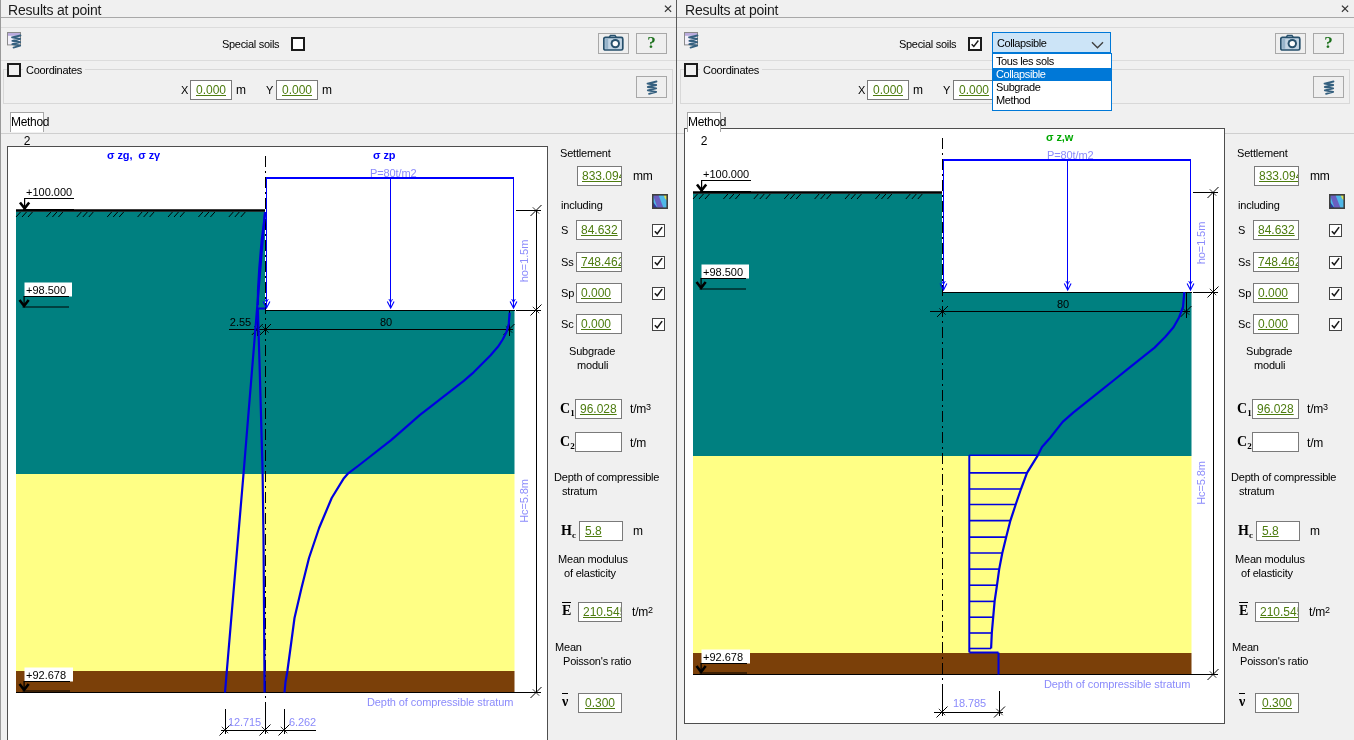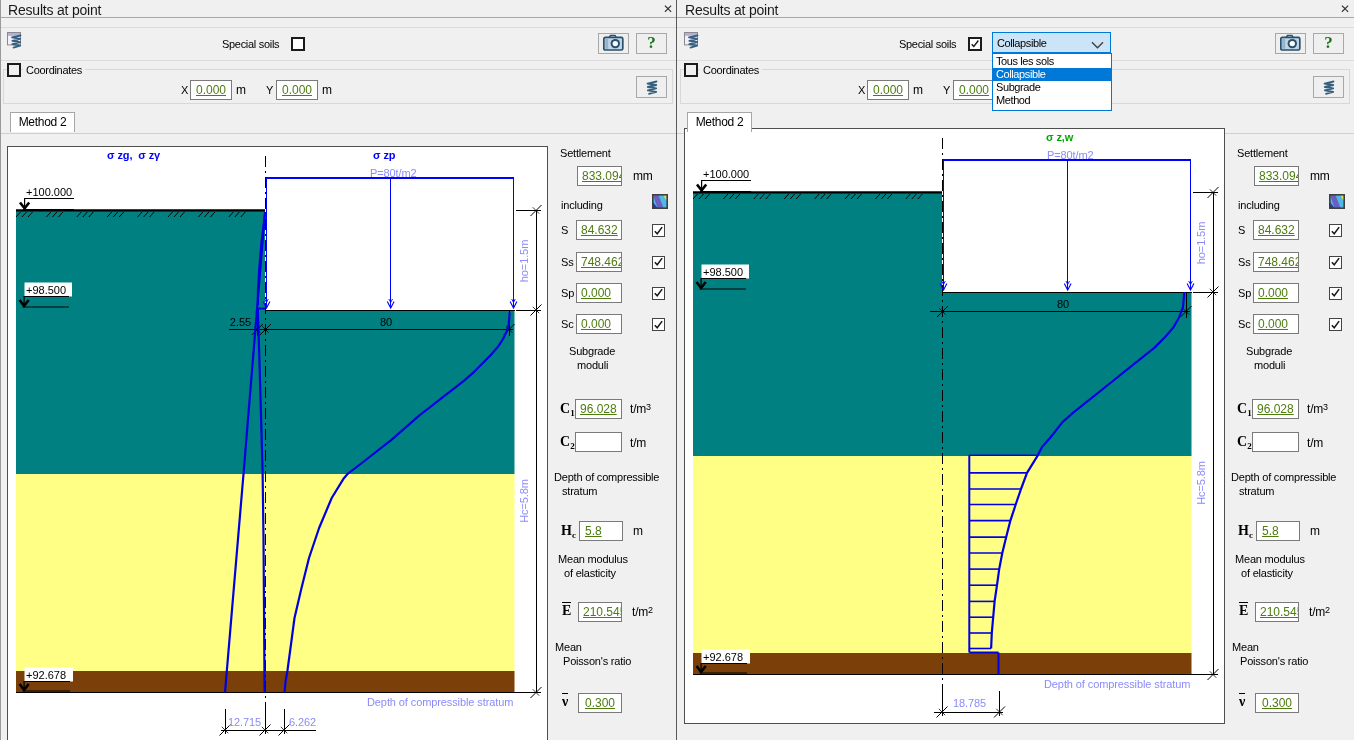--- a/index.html
+++ b/index.html
@@ -16,21 +16,21 @@
 .cbs { position:absolute; width:13px; height:13px; background:#fff; border:1.5px solid #444;
   display:flex; align-items:center; justify-content:center; }
 .btn { position:absolute; background:#efefef; border:1.5px solid #a8a8a8;
   display:flex; align-items:center; justify-content:center; }
 .qmark { font:bold 17px "Liberation Serif", serif; color:#1c701c; margin-top:-2px; }
 .groupbox { position:absolute; left:3px; top:69px; width:670px; height:35px;
   border:1px solid #d8d8d8; }
 .field { position:absolute; height:20px; background:#fff; border:1px solid #7a7a7a;
   font-size:12px; color:#4d7c0f; text-align:center; line-height:18px;text-decoration:underline; }
 .vclip { text-align:left; padding-left:4px; overflow:hidden; white-space:nowrap; }
-.tab { position:absolute; left:10px; top:112px; width:65px; height:20px; background:#fff;
+.tab { position:absolute; left:10px; top:112px; width:34px; height:20px; background:#fff;
   border:1px solid #a6a6a6; border-bottom:none; font-size:12px; letter-spacing:-0.3px;
   text-align:center; line-height:19px; z-index:3; }
 .serif { position:absolute; font:bold 14px "Liberation Serif", serif; }
 .serif sub { font-size:9px; vertical-align:-3px; }
 .ovl { border-top:1.5px solid #000; padding-top:0px; margin-top:-2px; }
 .lab sup { font-size:9px; vertical-align:3px; letter-spacing:0; }
 .draw text.lbl { font-size:11px; letter-spacing:-0.1px; font-family:"Liberation Sans",sans-serif; }
 .draw text.blk { font-size:11px; fill:#000; font-family:"Liberation Sans",sans-serif; }
 .combo { position:absolute; left:315px; top:32px; width:119px; height:21px; background:#cce4f7;
   border:1px solid #0078d7; font-size:11px; letter-spacing:-0.4px; padding:4px 0 0 4px; z-index:40; }

